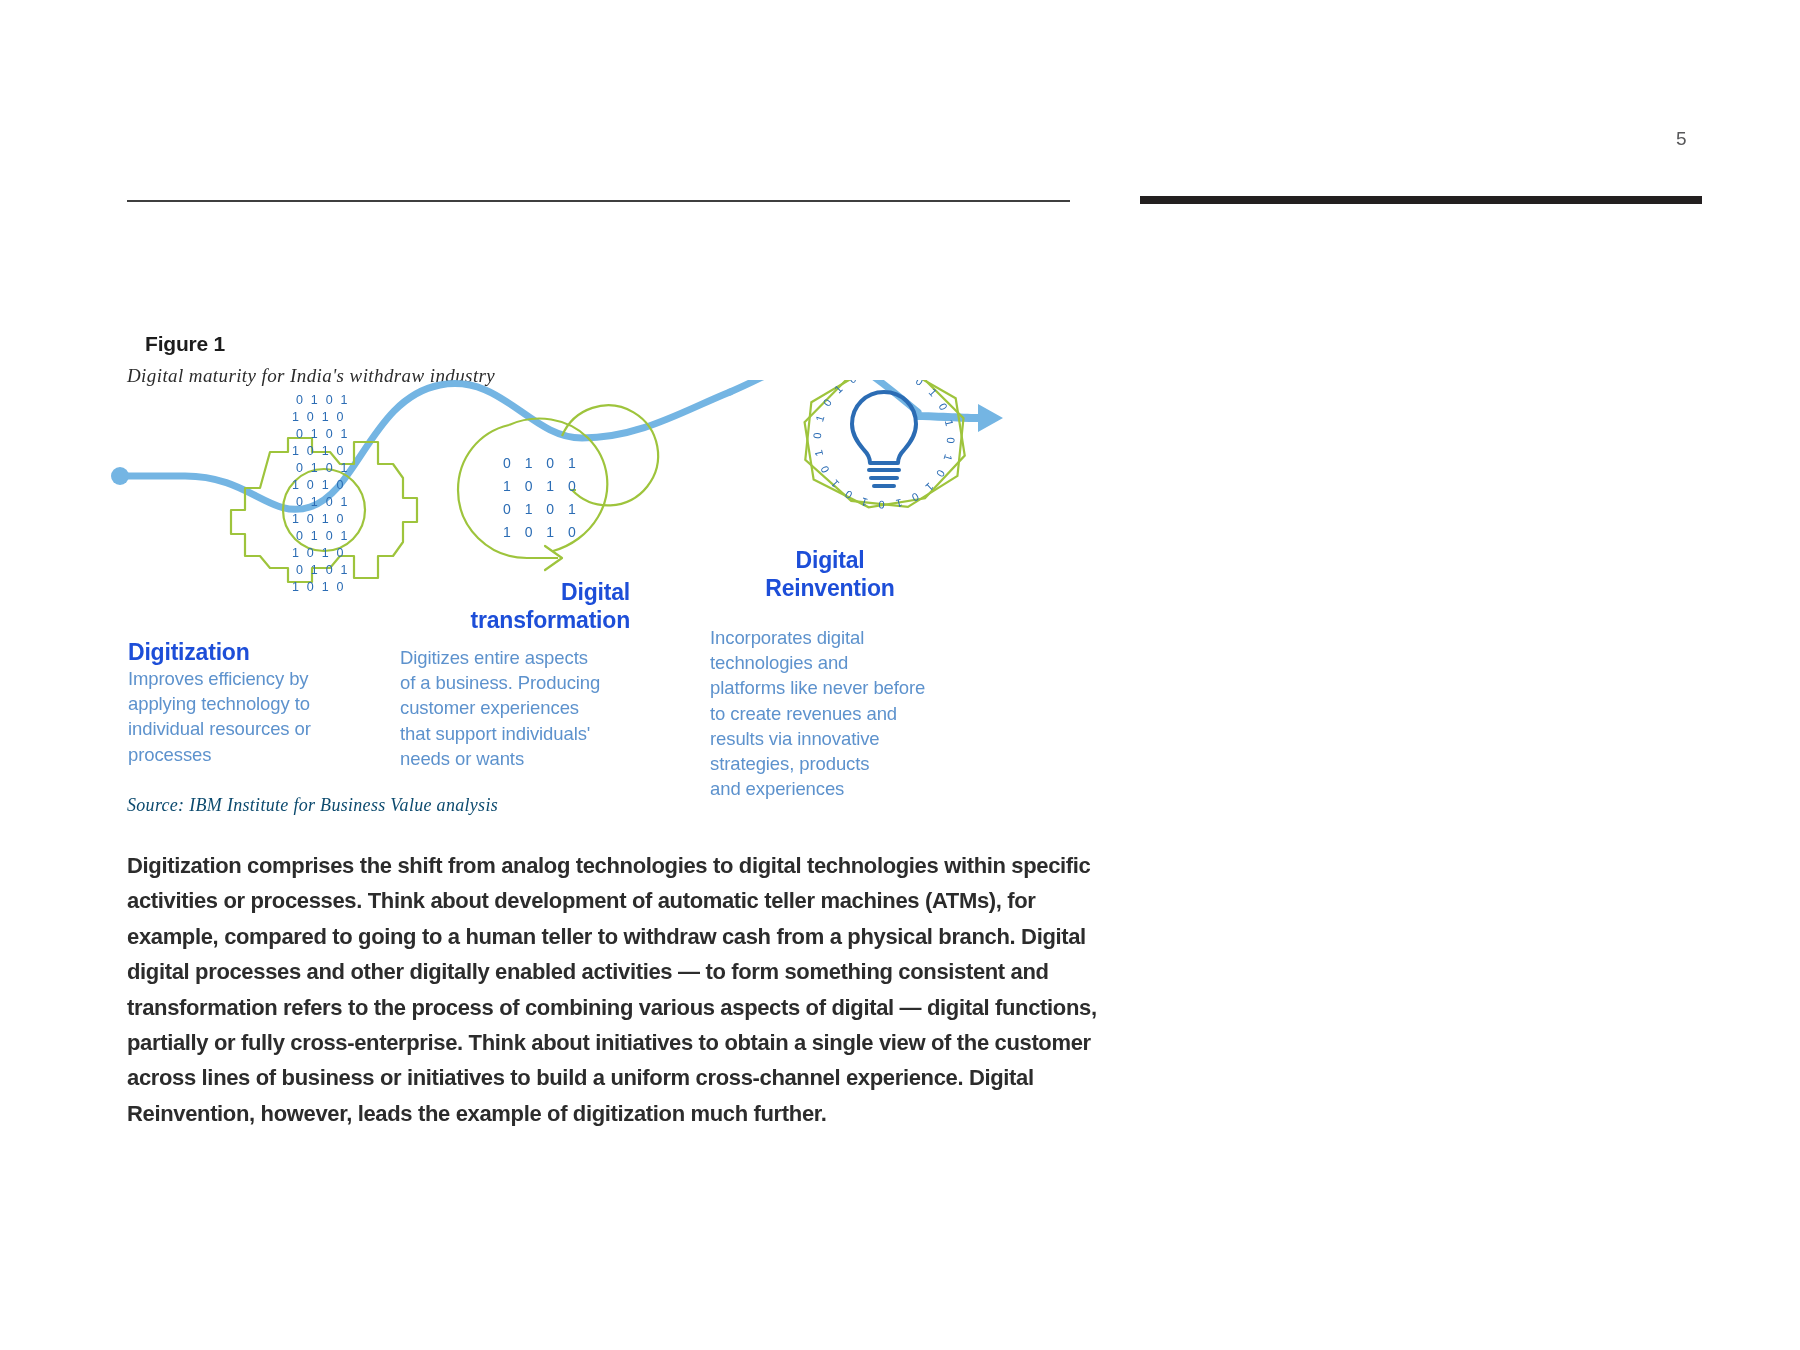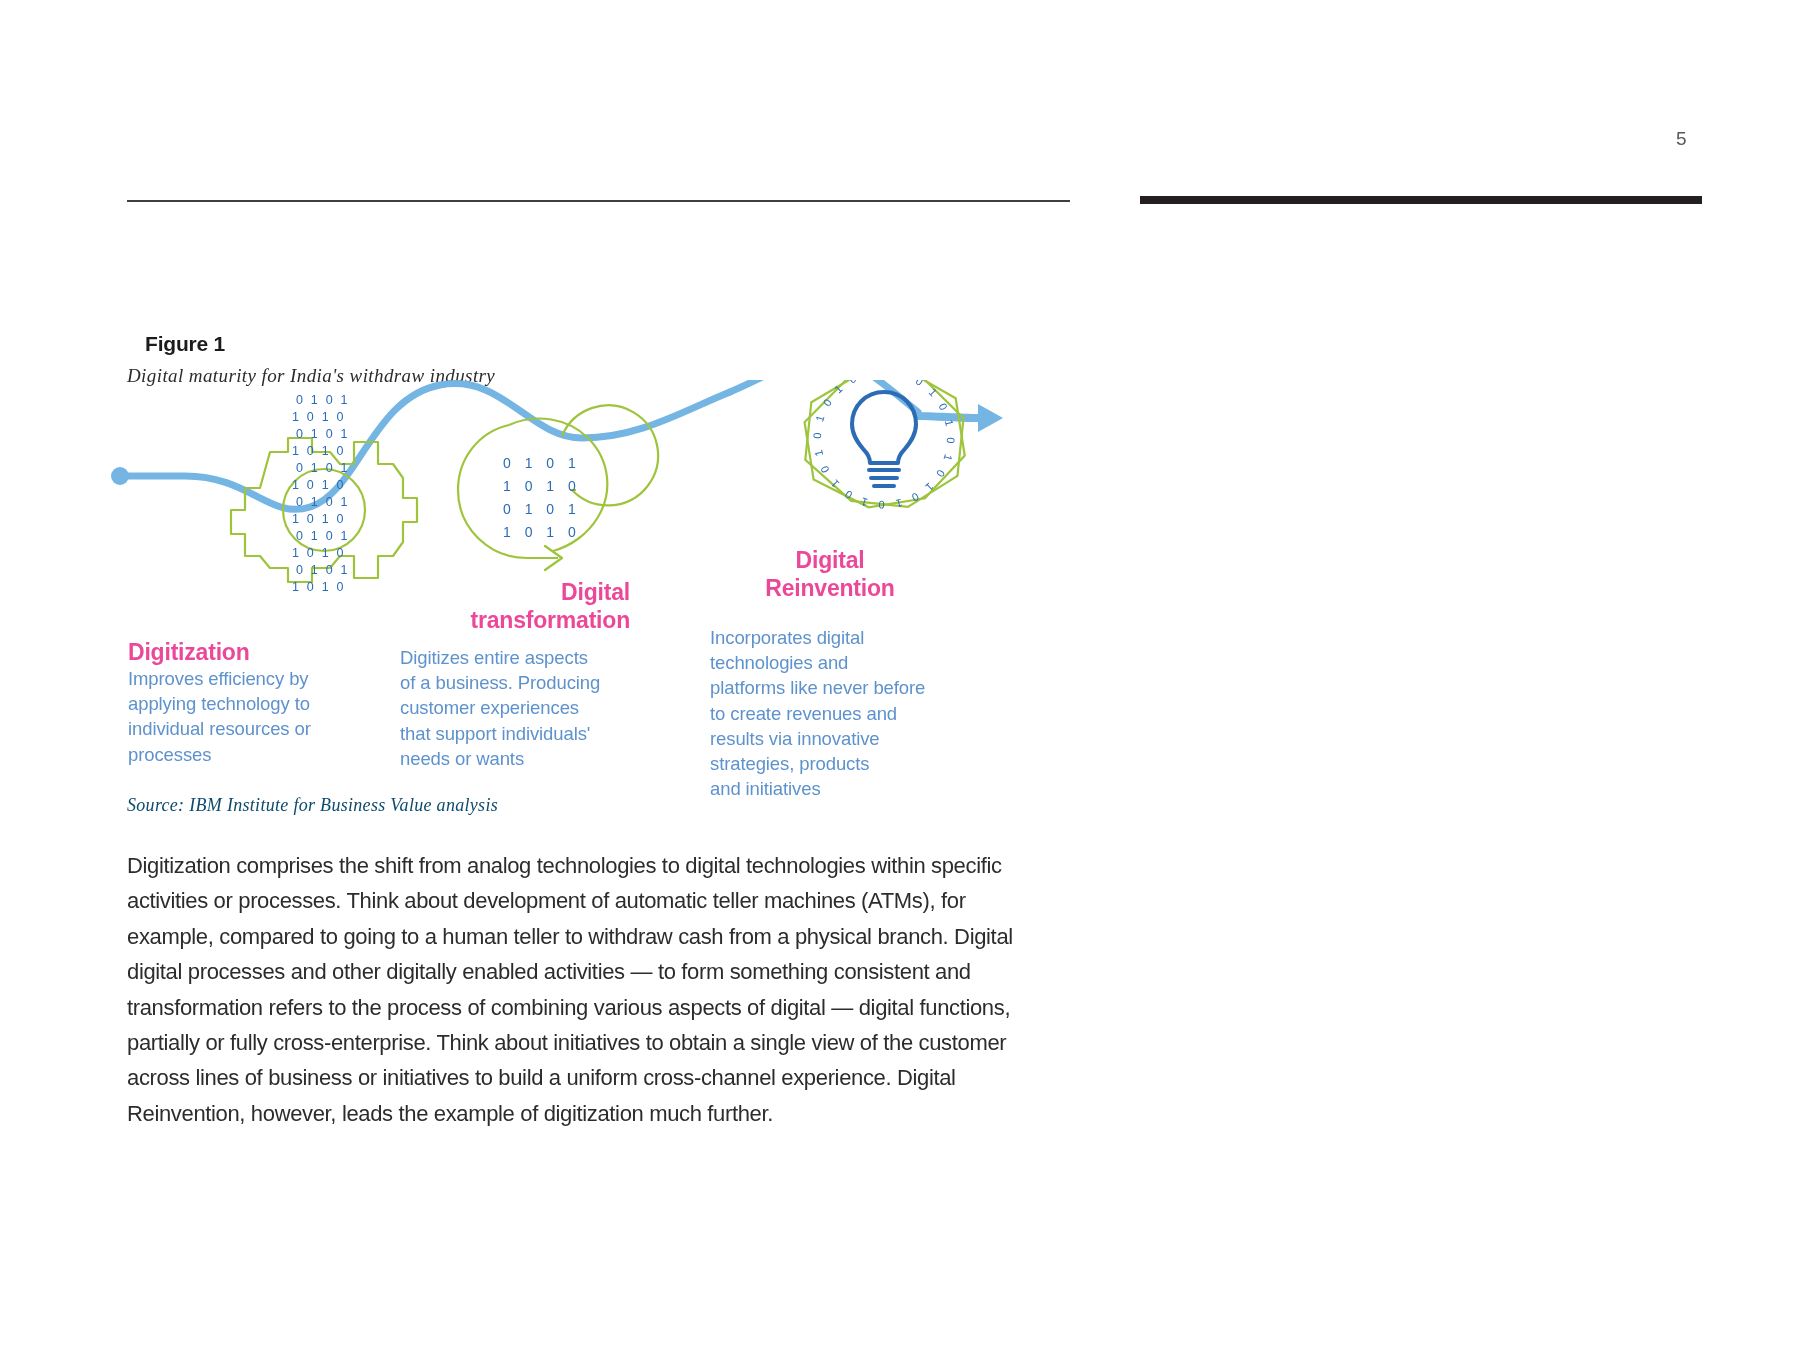--- a/index.html
+++ b/index.html
@@ -72,21 +72,21 @@
     height: 400px;
   }
 
   
   .stage {
     position: absolute;
   }
   .stage-title {
     font-size: 23px;
     font-weight: bold;
-    color: #ec4899;
+    color: #1d4ed8;
     line-height: 1.22;
     letter-spacing: -0.2px;
   }
   .stage-body {
     font-size: 18.5px;
     color: #5d92cd;
     line-height: 1.36;
     letter-spacing: -0.1px;
   }
   .stage-body div { white-space: pre; }
@@ -118,21 +118,21 @@
   .body-copy {
     position: absolute;
     left: 127px;
     top: 848px;
     width: 940px;
     font-size: 22px;
     color: #2c2c2c;
     line-height: 35.4px;
     letter-spacing: -0.35px;
   }
-  .body-copy div { white-space: pre; }
+  .body-copy div { white-space: pre; font-weight: bold; }
 </style>
 </head>
 <body>
 
 <div class="rule-left"></div>
 <div class="rule-right"></div>
 <div class="page-number">5</div>
 
 <div class="fig-label">Figure 1</div>
 <div class="fig-subtitle">Digital maturity for India's withdraw industry</div>
@@ -257,21 +257,21 @@
     <div>Digital</div>
     <div>Reinvention</div>
   </div>
   <div class="stage-body">
     <div>Incorporates digital</div>
     <div>technologies and</div>
     <div>platforms like never before</div>
     <div>to create revenues and</div>
     <div>results via innovative</div>
     <div>strategies, products</div>
-    <div>and initiatives</div>
+    <div>and experiences</div>
   </div>
 </div>
 
 <div class="source-line">Source: IBM Institute for Business Value analysis</div>
 
 <div class="body-copy">
   <div>Digitization comprises the shift from analog technologies to digital technologies within specific</div>
   <div>activities or processes. Think about development of automatic teller machines (ATMs), for</div>
   <div>example, compared to going to a human teller to withdraw cash from a physical branch. Digital</div>
   <div>digital processes and other digitally enabled activities — to form something consistent and</div>

